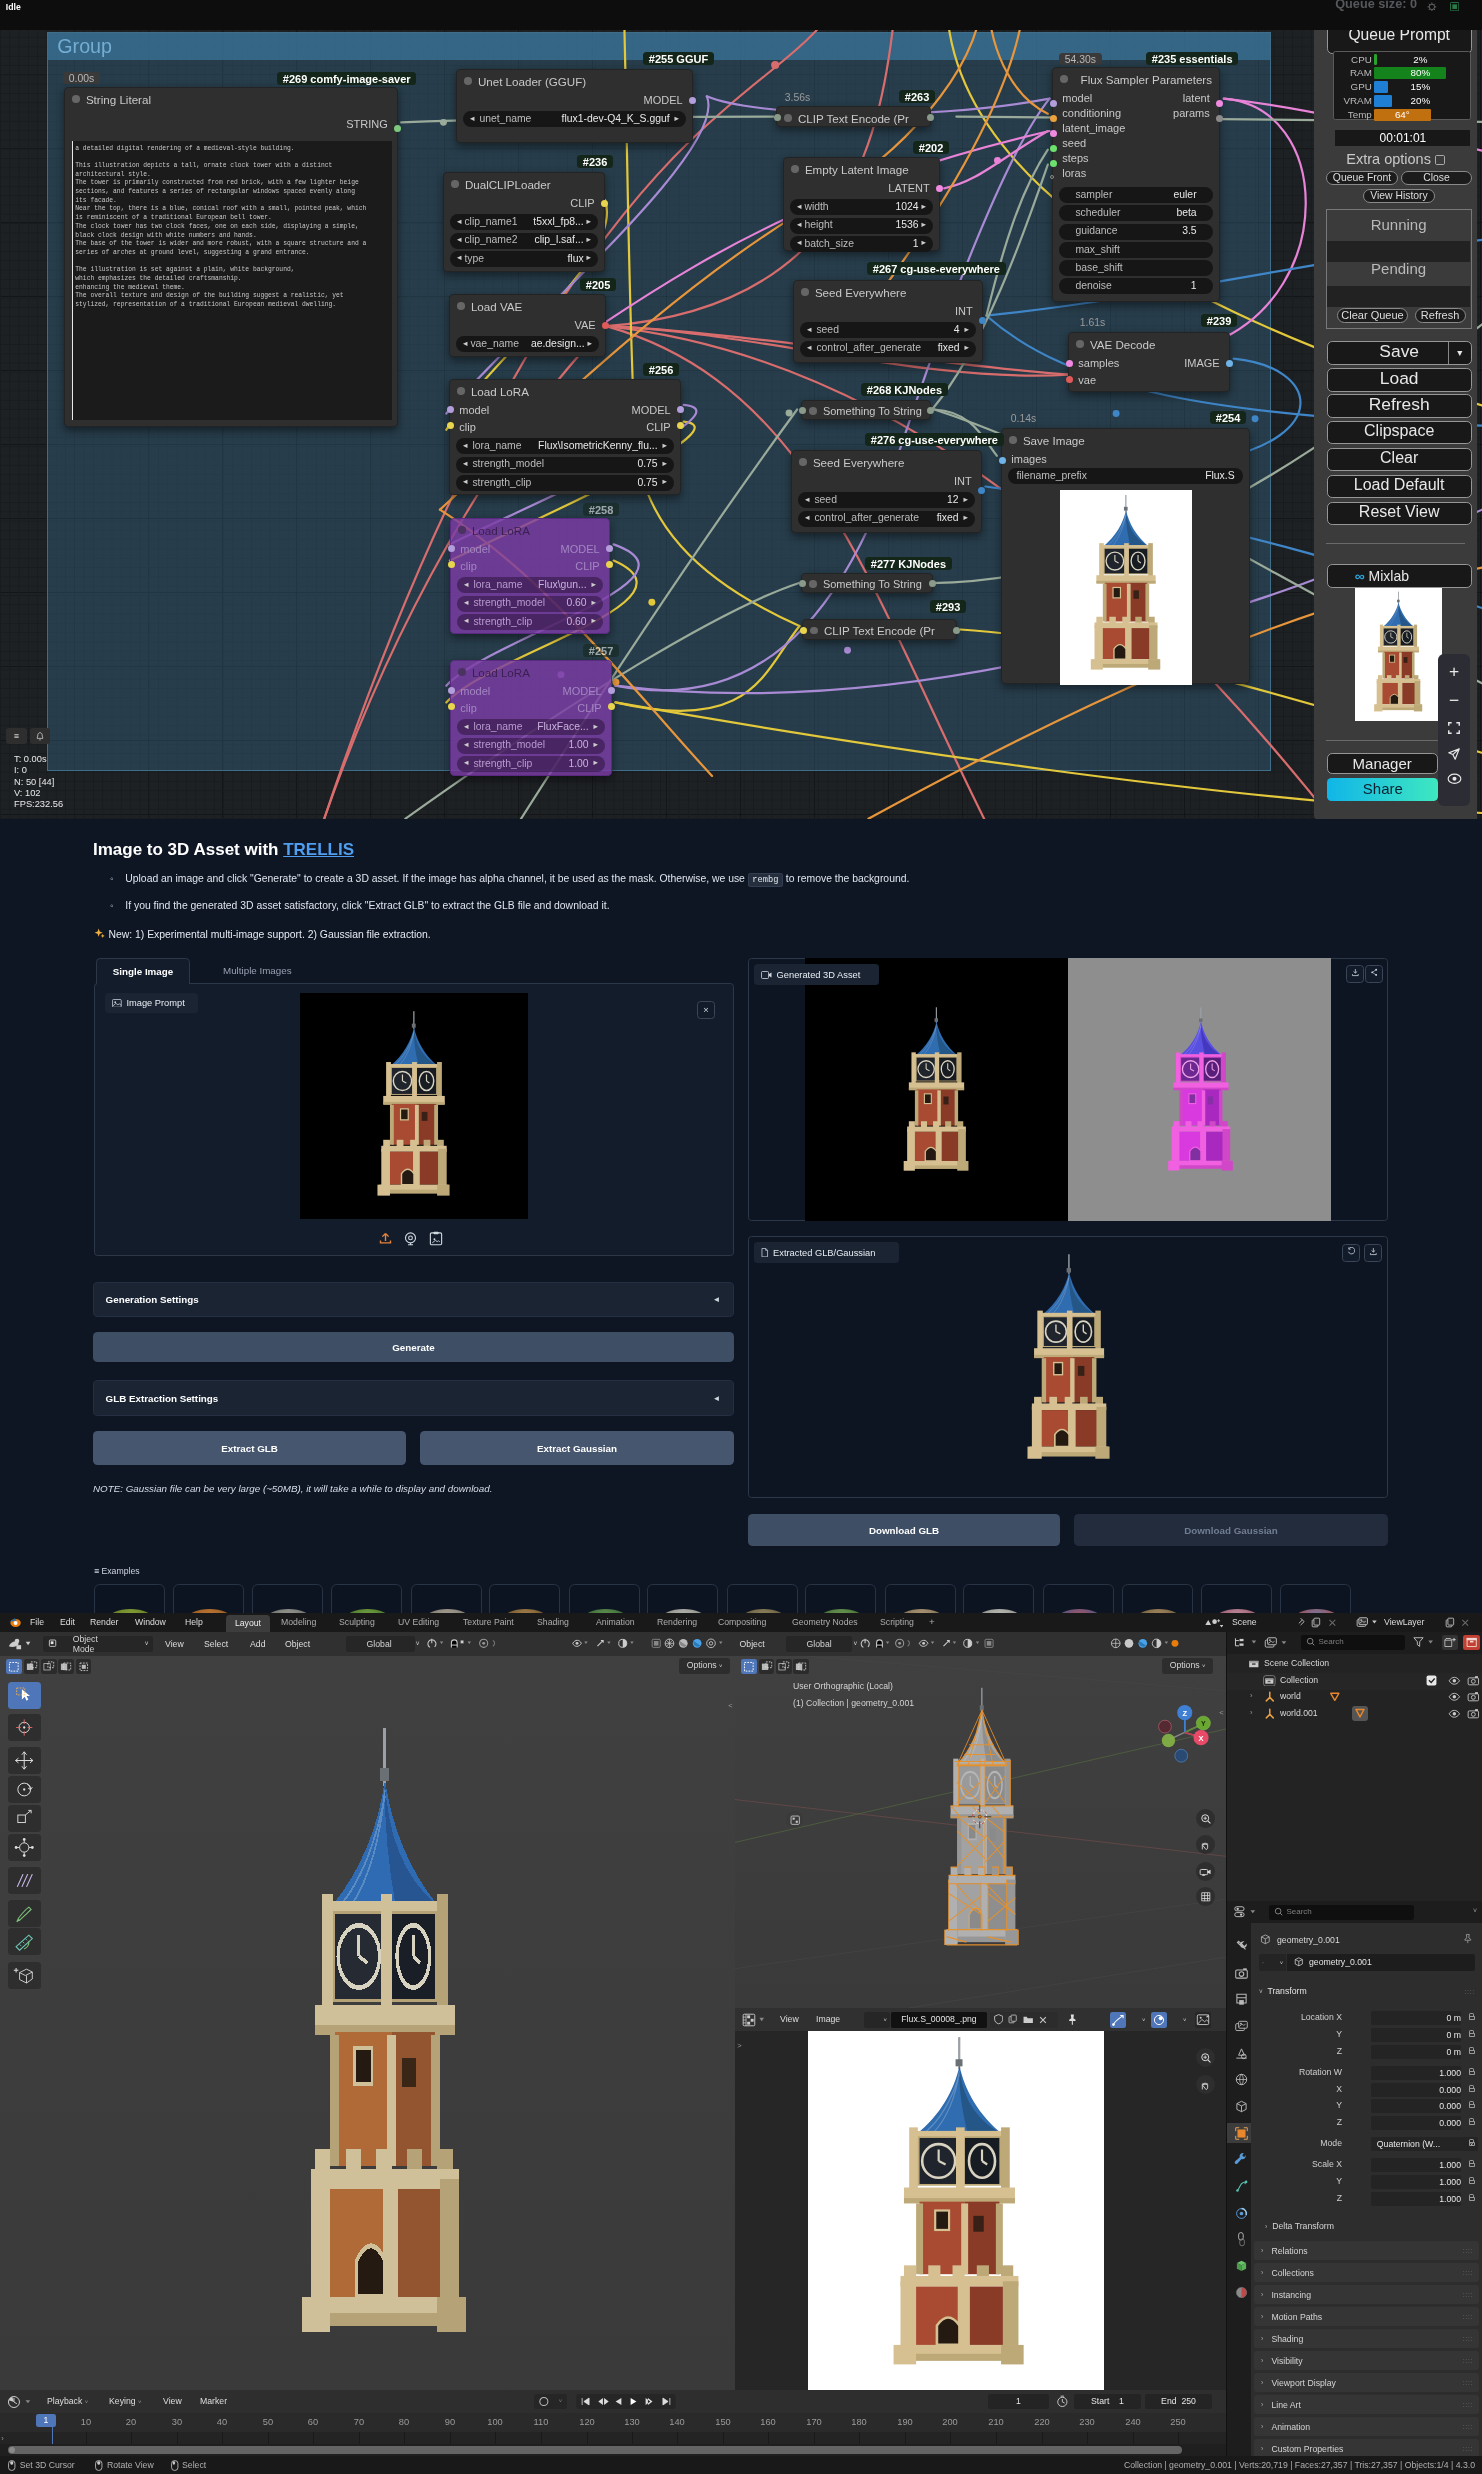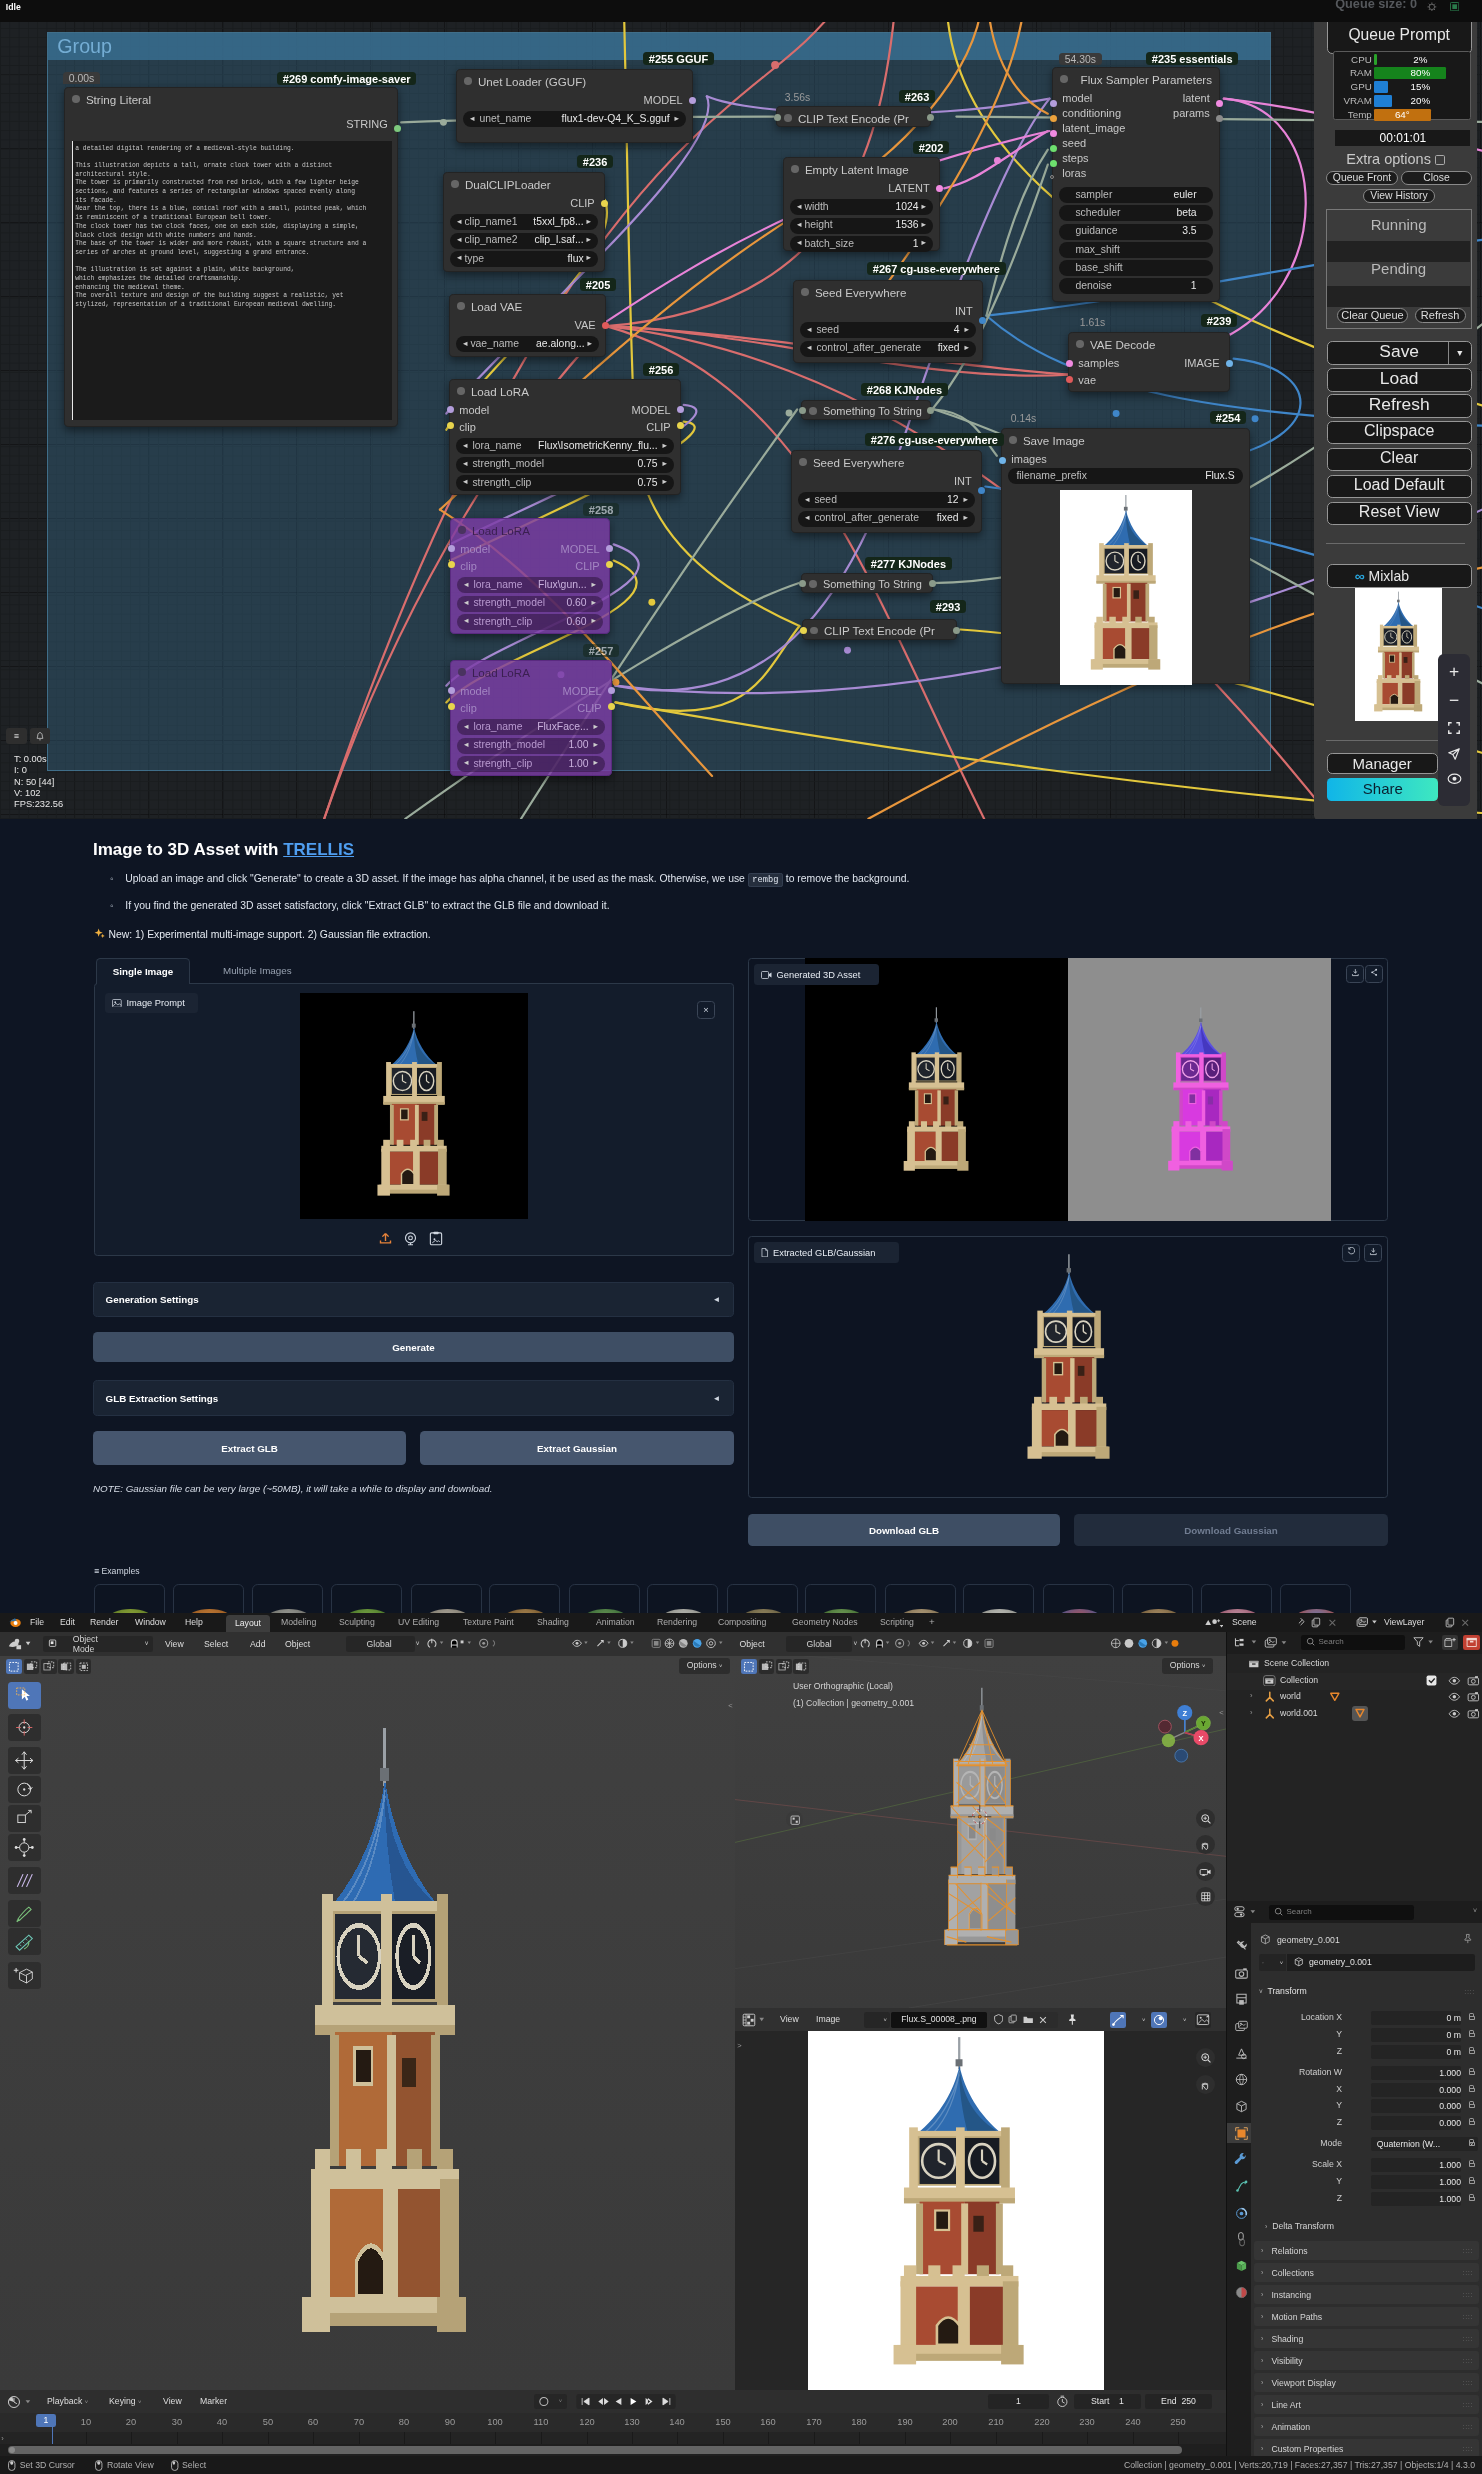--- a/index.html
+++ b/index.html
@@ -1,20 +1,20 @@
 <!DOCTYPE html>
 <html style="font-size:9.3px"><head><meta charset="utf-8">
 <style>
 *{margin:0;padding:0;box-sizing:border-box}
 html,body{width:1482px;height:2475px;background:#000;font-family:"Liberation Sans",sans-serif;overflow:hidden;position:relative}
 
 #comfy{position:absolute;left:0;top:0;width:1482px;height:819px;background:#1e2124;overflow:hidden;
 background-image:linear-gradient(#191c1e 0.6px,transparent 0.6px),linear-gradient(90deg,#191c1e 0.6px,transparent 0.6px),linear-gradient(rgba(0,0,0,.35) 1.2px,transparent 1.2px),linear-gradient(90deg,rgba(0,0,0,.35) 1.2px,transparent 1.2px);
 background-size:9.3px 9.3px,9.3px 9.3px,74px 74px,74px 74px;}
-#ctop{position:absolute;left:0;top:0;width:1482px;height:22px;background:#0d0d0d;z-index:30}
+#ctop{position:absolute;left:0;top:0;width:1482px;height:30px;background:#0d0d0d;z-index:30}
 #ctop b{color:#fff;font-size:8.7px;position:absolute;left:5.8px;top:1.7px}
 #grp{position:absolute;left:47px;top:32px;width:1224px;height:739px;background:rgba(58,118,152,.34);border:0.6px solid rgba(90,160,200,.5);z-index:1}
 #grp .bar{position:absolute;left:0;top:0;right:0;height:27px;background:rgba(58,112,148,.8)}
 #grp .ttl{position:absolute;left:9.3px;top:2.3px;font-size:19.7px;color:#74add4}
 .node{position:absolute;background:#2f2f2f;border:0.6px solid #232323;border-radius:4.6px;box-shadow:0 3.5px 8px rgba(0,0,0,.45);z-index:10;color:#c8c8c8}
 .nt{height:22px;display:flex;align-items:center;gap:6.4px;padding:0 7px;font-size:11.6px;color:#c9c9c9;white-space:nowrap;overflow:hidden}
 .nt .dot{width:7.5px;height:7.5px;border-radius:50%;background:#666;flex:0 0 auto}
 .orow{position:relative;height:17px;font-size:11px}
 .olab{position:absolute;right:9.3px;top:1.7px}
 .ilab{position:absolute;left:9.3px;top:1.7px}
@@ -302,21 +302,21 @@
   <div class="badge" style="left:580px;top:278px">#205</div>
   <div class="node" style="left:449px;top:294px;width:157px;height:63px">
     <div class="nt"><span class="dot"></span>Load VAE</div>
     <div class="orow">
           <span class="olab">VAE</span>
         </div>
     <span class="port pr" style="top:27px;background:#e05a5a"></span>
     <div class="pill">
           <span class="la">◄</span>
           <span class="lt" style="left:14px">vae_name</span>
-          <span class="rt" style="right:14px">ae.along...</span>
+          <span class="rt" style="right:14px">ae.design...</span>
           <span class="ra">►</span>
         </div>
   </div>
 
   <div class="badge" style="left:643px;top:363px">#256</div>
   <div class="node" style="left:449px;top:379px;width:232px;height:116px">
     <div class="nt"><span class="dot"></span>Load LoRA</div>
     <div class="orow">
           <span class="ilab">model</span>
           <span class="olab">MODEL</span>

